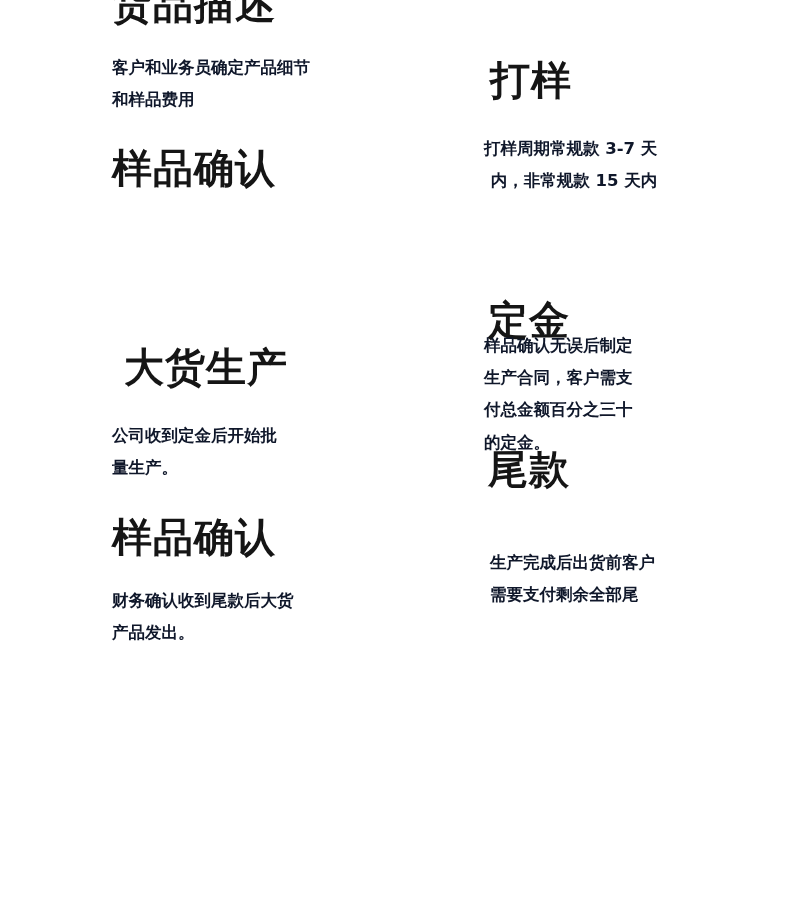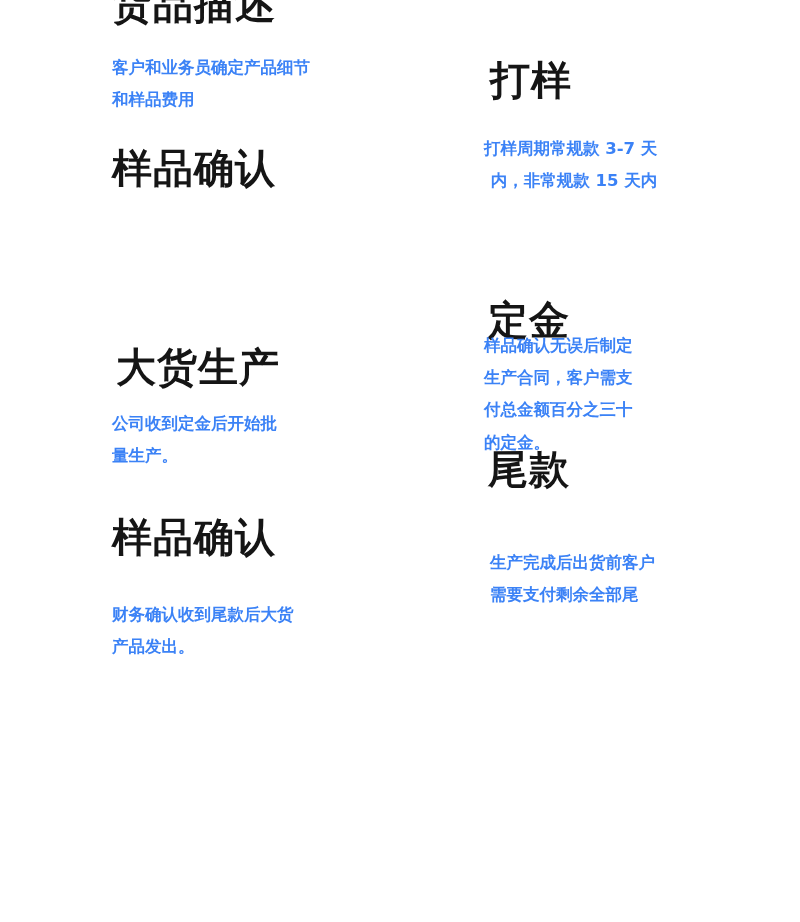--- a/index.html
+++ b/index.html
@@ -33,36 +33,36 @@
     line-height: 1.12;
     letter-spacing: 1px;
     color: #151515;
     white-space: pre;
   }
 
   .step-desc {
     font-size: 16.5px;
     font-weight: 600;
     line-height: 1.95;
-    color: #3b82f6;
+    color: #0f172a;
     white-space: pre-line;
   }
 
   
   .s-desc-title   { left: 112px; top: -18px; }
   .s-desc-body    { left: 112px; top: 52px; }
 
   .s-sample-title { left: 112px; top: 146px; }
   .s-sample-body  { left: 112px; top: 238px; }
 
-  .s-mass-title   { left: 116px; top: 345px; }
-  .s-mass-body    { left: 112px; top: 408px; }
+  .s-mass-title   { left: 124px; top: 345px; }
+  .s-mass-body    { left: 112px; top: 420px; }
 
   .s-ship-title   { left: 112px; top: 515px; }
-  .s-ship-body    { left: 112px; top: 585px; margin-top: 14px; }
+  .s-ship-body    { left: 112px; top: 585px; }
 
   
   .s-proto-title  { left: 490px; top: 58px; }
   .s-proto-body   { left: 484px; top: 133px; text-align: right; }
 
   .s-deposit-title{ left: 488px; top: 265px; margin-top: 33px; }
   .s-deposit-body { left: 484px; top: 330px; }
 
   .s-balance-title{ left: 488px; top: 447px; }
   .s-balance-body { left: 490px; top: 547px; }

